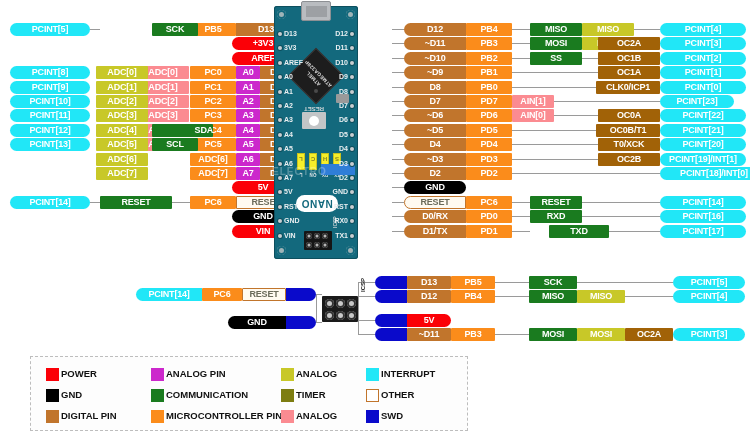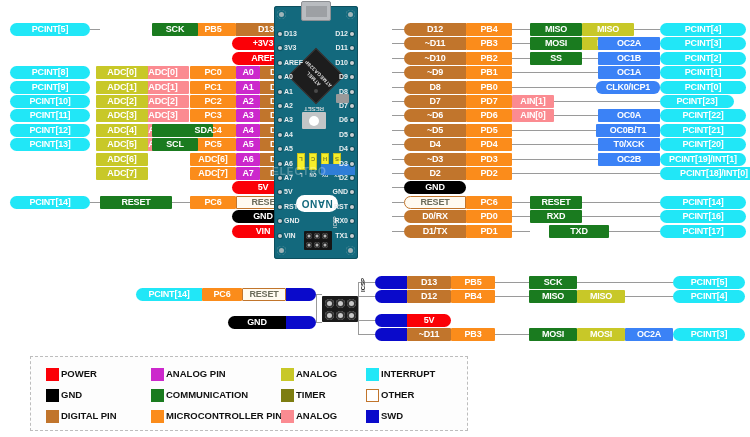--- a/index.html
+++ b/index.html
@@ -32,21 +32,21 @@
   .sq        { border-radius:1px; }
 
   
   .c-power    { background:#fb0007; }
   .c-gnd      { background:#000000; }
   .c-digital  { background:#c1752c; }
   .c-analogpin{ background:#cc28cc; }
   .c-comm     { background:#1a7b1f; }
   .c-micro    { background:#fb8c1b; }
   .c-default  { background:#c8c828; }
-  .c-timer    { background:#3b82f6; }
+  .c-timer    { background:#a16207; }
   .c-analog   { background:#fb8b91; }
   .c-interrupt{ background:#21e7f7; }
   .c-other    { background:#fffaf0; color:#6b6b5a; border:1px solid #c1752c; }
   .c-swd      { background:#0a0acb; }
 
   
   .wire {
     position:absolute;
     height:1px;
     background:#9a9a9a;
@@ -382,21 +382,21 @@
       <div class="lbl sq c-micro" style="left:466px; top:51.8px; width:46px;">PB2</div>
       <div class="lbl sq c-comm" style="left:530px; top:51.8px; width:52px;">SS</div>
       <div class="lbl sq c-timer" style="left:598px; top:51.8px; width:62px;">OC1B</div>
       <div class="lbl pill c-interrupt" style="left:660px; top:51.8px; width:86px;">PCINT[2]</div>
       <div class="lbl pill-l c-digital" style="left:404px; top:66.2px; width:62px;">~D9</div>
       <div class="lbl sq c-micro" style="left:466px; top:66.2px; width:46px;">PB1</div>
       <div class="lbl sq c-timer" style="left:598px; top:66.2px; width:62px;">OC1A</div>
       <div class="lbl pill c-interrupt" style="left:660px; top:66.2px; width:86px;">PCINT[1]</div>
       <div class="lbl pill-l c-digital" style="left:404px; top:80.6px; width:62px;">D8</div>
       <div class="lbl sq c-micro" style="left:466px; top:80.6px; width:46px;">PB0</div>
-      <div class="lbl sq c-timer" style="left:596px; top:80.6px; width:64px;border-radius:6px;">CLK0/ICP1</div>
+      <div class="lbl sq c-timer" style="left:596px; top:80.6px; width:64px;">CLK0/ICP1</div>
       <div class="lbl pill c-interrupt" style="left:660px; top:80.6px; width:86px;">PCINT[0]</div>
       <div class="lbl pill-l c-digital" style="left:404px; top:95px; width:62px;">D7</div>
       <div class="lbl sq c-micro" style="left:466px; top:95px; width:46px;">PD7</div>
       <div class="lbl sq c-analog" style="left:512px; top:95px; width:42px;">AIN[1]</div>
       <div class="lbl pill c-interrupt" style="left:660px; top:95px; width:74px;">PCINT[23]</div>
       <div class="lbl pill-l c-digital" style="left:404px; top:109.4px; width:62px;">~D6</div>
       <div class="lbl sq c-micro" style="left:466px; top:109.4px; width:46px;">PD6</div>
       <div class="lbl sq c-analog" style="left:512px; top:109.4px; width:42px;">AIN[0]</div>
       <div class="lbl sq c-timer" style="left:598px; top:109.4px; width:62px;">OC0A</div>
       <div class="lbl pill c-interrupt" style="left:660px; top:109.4px; width:86px;">PCINT[22]</div>

